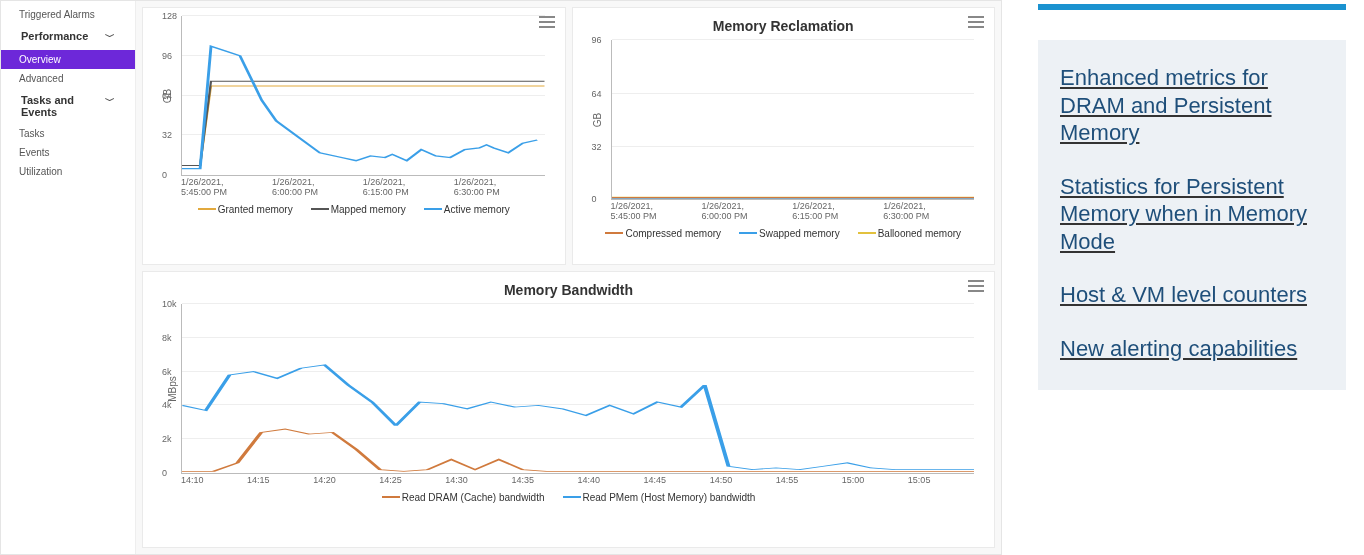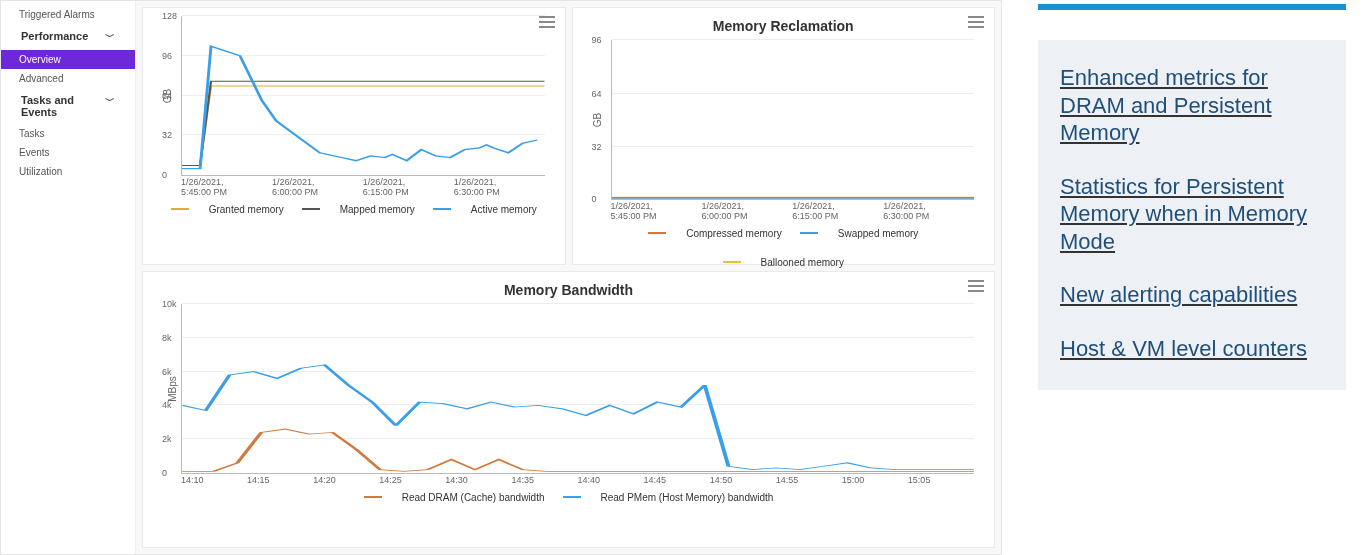--- a/index.html
+++ b/index.html
@@ -18,21 +18,21 @@
   .hamb { position: absolute; right: 10px; top: 8px; cursor: pointer; display:flex; flex-direction:column; gap:3px; }
   .hamb span { display:block; width:16px; height:2px; background:#888; }
   .plot { position: relative; height: 160px; border-bottom: 1px solid #bbb; border-left: 1px solid #bbb; margin-left: 24px; margin-right: 6px;}
   .plot-bw { height: 170px; }
   .yaxis-label { position: absolute; left: -22px; top: 50%; transform: translateY(-50%) rotate(-90deg); font-size: 10px; color: #666; }
   .ytick { position: absolute; left: -20px; font-size: 9px; color: #666; transform: translateY(50%);}
   .grid { position:absolute; left:0; right:0; border-top:1px solid #eee; }
   .xticks { display:flex; margin-left:24px; margin-right:6px; padding-top:2px; font-size:9px; color:#666;}
   .xtick { flex:1; white-space:pre-line; line-height:1.1;}
   .legend { display:flex; justify-content:center; gap:18px; padding:6px 0 2px 0; font-size:10px; color:#333; flex-wrap:wrap;}
-  .li { display:flex; align-items:center; gap:20px;}
+  .li { display:flex; align-items:center; gap:2px;}
   .sw { width:18px; height:0; border-top:2px solid; }
   svg.lines { position:absolute; left:0; top:0; width:100%; height:100%; }
 
   .right { flex: 1; padding: 4px 18px 0 28px; text-decoration: underline; }
   .blue-bar { height: 6px; background: #1a92d0; margin-bottom: 30px; margin-left:8px;}
   .bullets { background: #edf1f5; margin-left:8px; padding: 24px 22px 28px 22px; display:flex; flex-direction:column; gap:26px;}
   .b { font-size: 22px; color: #1f4f7a; line-height: 1.25; }
 </style>
 </head>
 <body>
@@ -207,17 +207,17 @@
       </div>
 
     </div>
   </div>
 
   <div class="right">
     <div class="blue-bar"></div>
     <div class="bullets">
       <div class="b">Enhanced metrics for DRAM and Persistent Memory</div>
       <div class="b">Statistics for Persistent Memory when in Memory Mode</div>
+      <div class="b">Host &amp; VM level counters</div>
       <div class="b">New alerting capabilities</div>
-      <div class="b">Host &amp; VM level counters</div>
     </div>
   </div>
 </div>
 
 </body></html>

